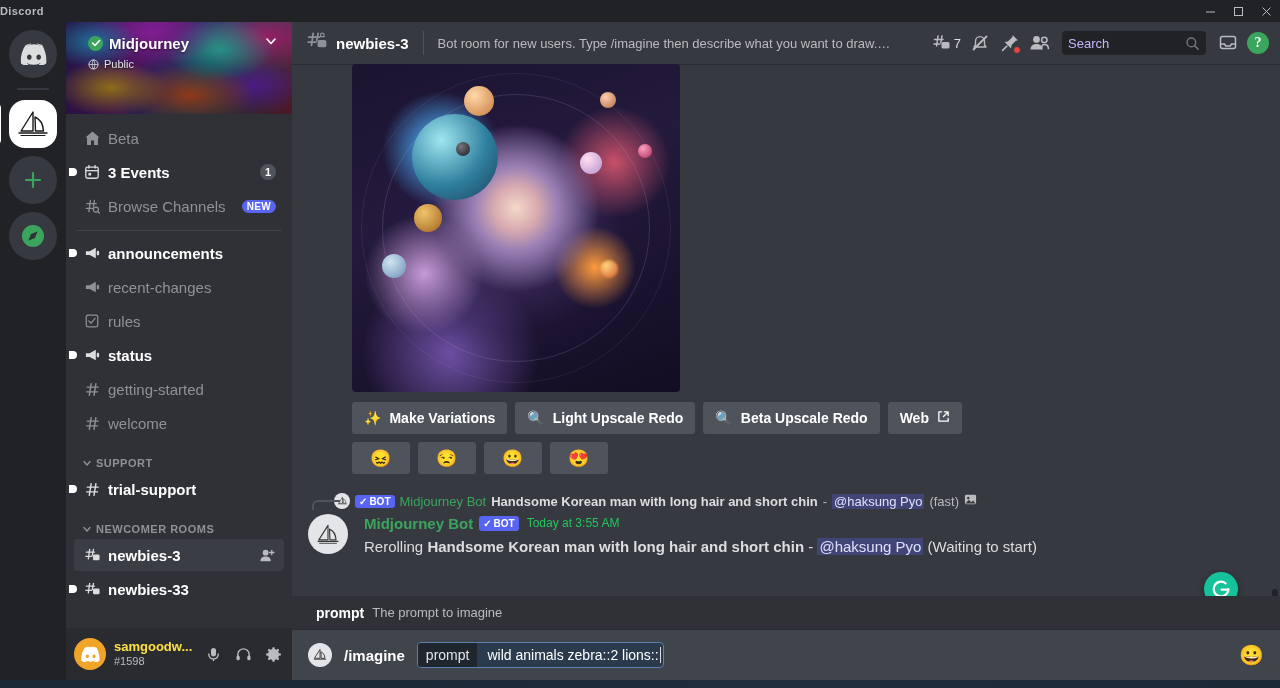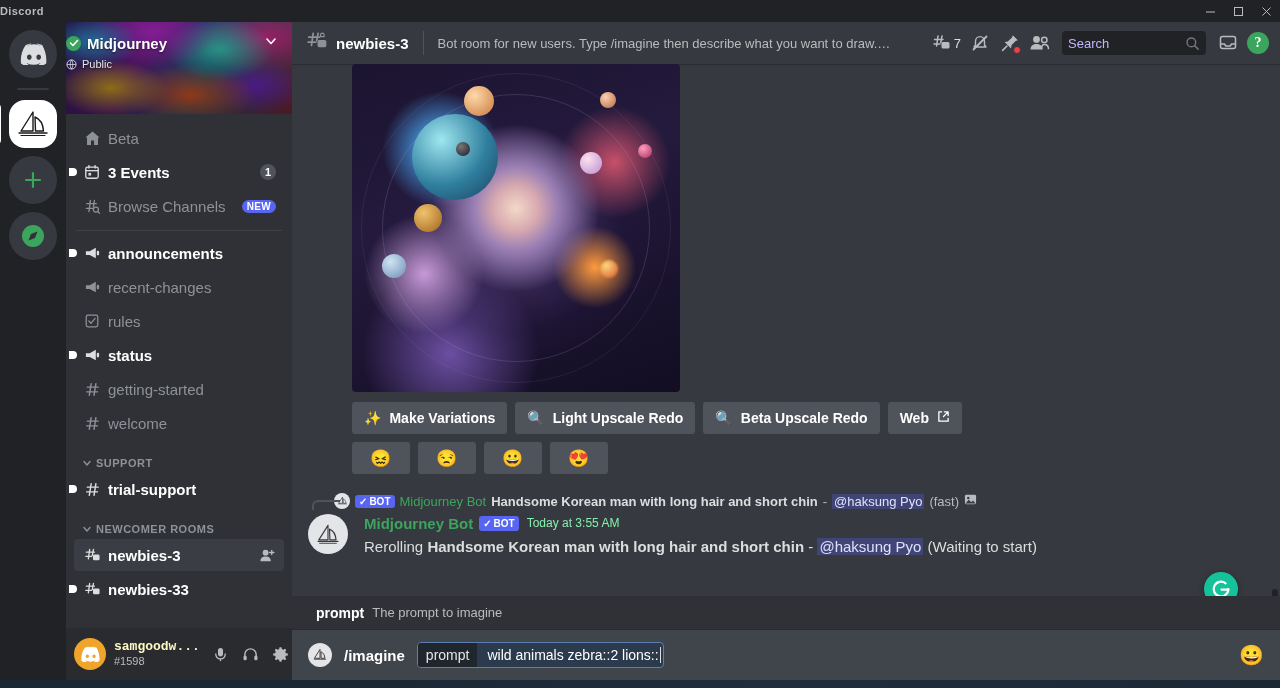--- a/index.html
+++ b/index.html
@@ -61,21 +61,21 @@
       radial-gradient(ellipse 90px 50px at 38% 12%, #b429c9 0%, rgba(180,41,201,0) 70%),
       radial-gradient(ellipse 80px 45px at 68% 30%, #3ad1c1 0%, rgba(58,209,193,0) 68%),
       radial-gradient(ellipse 100px 46px at 88% 18%, #d62a8a 0%, rgba(214,42,138,0) 72%),
       radial-gradient(ellipse 80px 40px at 20% 72%, #e8b227 0%, rgba(232,178,39,0) 70%),
       radial-gradient(ellipse 90px 44px at 55% 80%, #f25f2a 0%, rgba(242,95,42,0) 72%),
       radial-gradient(ellipse 70px 40px at 84% 70%, #7a2ad6 0%, rgba(122,42,214,0) 70%),
       linear-gradient(120deg, #2a1f5e 0%, #6c1f8c 35%, #1d5f8a 60%, #8c2b3f 100%);
     overflow: hidden;
   }
   .banner-shade { position:absolute; inset:0; background: linear-gradient(180deg, rgba(0,0,0,.25), rgba(0,0,0,.45)); }
-  .guild-head { position: relative; padding: 12px 14px 0 0; }
+  .guild-head { position: relative; padding: 12px 14px 0 22px; }
   .guild-name-row { display: flex; align-items: center; gap: 6px; }
   .verified-badge {
     width: 15px; height: 15px; border-radius: 50%; background: #3ba55d;
     display: flex; align-items: center; justify-content: center; flex: 0 0 auto;
   }
   .guild-name { font-size: 15px; font-weight: bold; color: #fff; text-shadow: 0 1px 2px rgba(0,0,0,.6); }
   .guild-chevron { margin-left: auto; color: #fff; }
   .guild-public { display: flex; align-items: center; gap: 5px; margin-top: 6px; font-size: 11px; color: #e3e5e8; text-shadow: 0 1px 2px rgba(0,0,0,.6);}
 
   .chan-scroll { flex: 1; overflow: hidden; padding-top: 8px; }
@@ -111,21 +111,21 @@
 
   
   .userpanel {
     height: 52px; background: #292b2f; display: flex; align-items: center;
     padding: 0 8px; gap: 8px;
   }
   .avatar-sm {
     width: 32px; height: 32px; border-radius: 50%; background: #f0a42a;
     display: flex; align-items: center; justify-content: center; flex: 0 0 auto; color: #fff;
   }
-  .uname { font-size: 13px; font-weight: bold; color: #fef9c3; line-height: 1.1; font-family: Liberation Mono, monospace; }
+  .uname { font-size: 13px; font-weight: bold; color: #fde047; line-height: 1.1; }
   .utag { font-size: 11px; color: #b9bbbe; line-height: 1.2; }
   .upanel-icons { margin-left: auto; display: flex; gap: 4px; color: #b9bbbe; }
   .upanel-icons > div { width: 26px; height: 26px; display: flex; align-items: center; justify-content: center; border-radius: 4px; }
 
   
   .main { position: absolute; left: 292px; top: 22px; width: 988px; height: 658px; background: #36393f; }
   .chan-header {
     height: 42px; display: flex; align-items: center; padding: 0 8px 0 14px;
     box-shadow: 0 1px 0 rgba(4,4,5,.2), 0 1.5px 0 rgba(6,6,7,.05);
     gap: 8px;
@@ -208,21 +208,21 @@
   }
   .bot-name-green { color: #3ba55d; font-weight: normal; }
   .bold-w { color: #dcddde; font-weight: bold; }
   .mention { color: #dee0fc; background: rgba(88,101,242,.3); border-radius: 0; padding: 0 2px; }
 
   .message { display: flex; gap: 16px; padding: 2px 0 0 16px; margin-top: 2px; }
   .avatar-lg { width: 40px; height: 40px; border-radius: 50%; background: #e3e5e8;
                display: flex; align-items: center; justify-content: center; flex: 0 0 auto; }
   .msg-head { display: flex; align-items: center; gap: 6px; line-height: 1.3; }
   .msg-author { font-size: 15px; font-weight: bold; color: #3ba55d; }
-  .msg-time { font-size: 12px; color: #86efac; margin-left: 2px; }
+  .msg-time { font-size: 12px; color: #22c55e; margin-left: 2px; }
   .msg-body { font-size: 15px; color: #dcddde; line-height: 1.4; margin-top: 2px; }
 
   
   .cmd-hint {
     position: absolute; left: 0; right: 0; bottom: 50px;
     background: #2f3136; height: 34px; display: flex; align-items: center;
     padding: 0 0 0 24px; gap: 8px; border-bottom: 1px solid #292b2f;
   }
   .cmd-hint .k { font-size: 14px; font-weight: bold; color: #fff; }
   .cmd-hint .d { font-size: 13px; color: #b9bbbe; }

